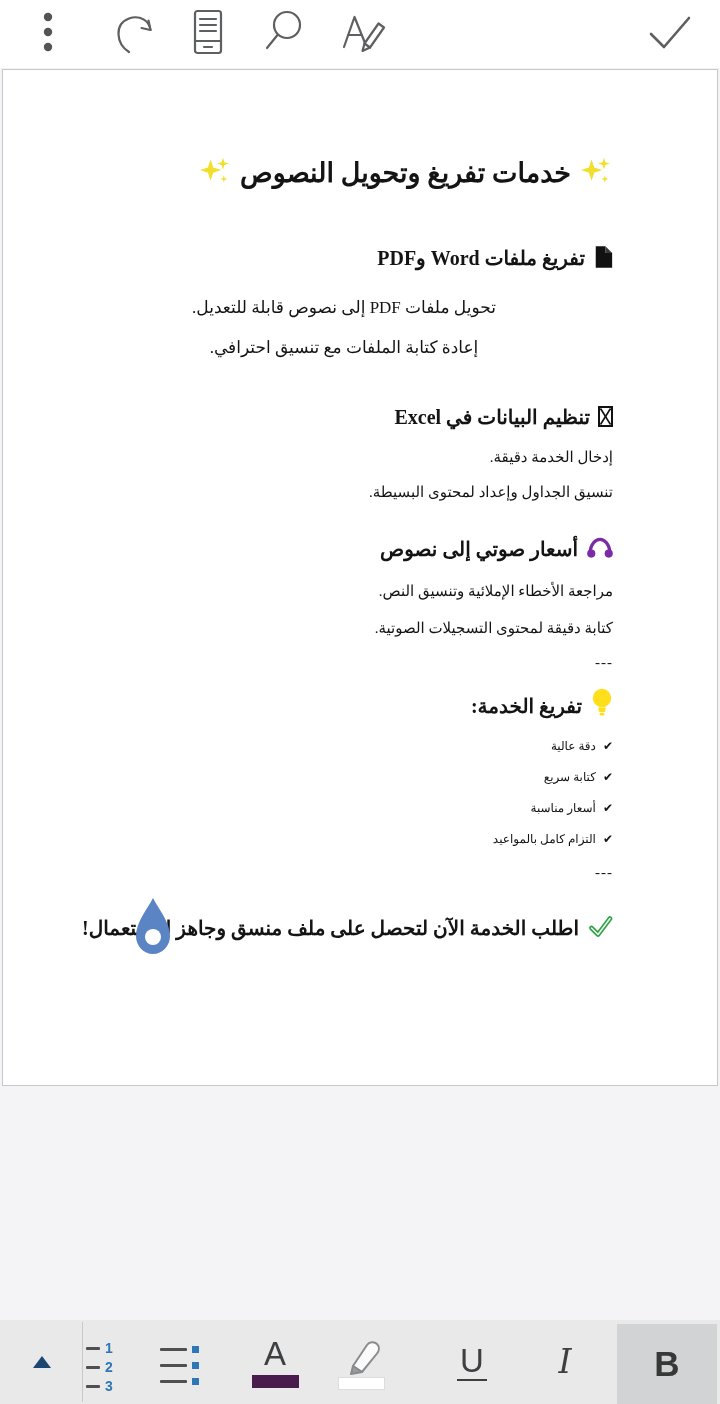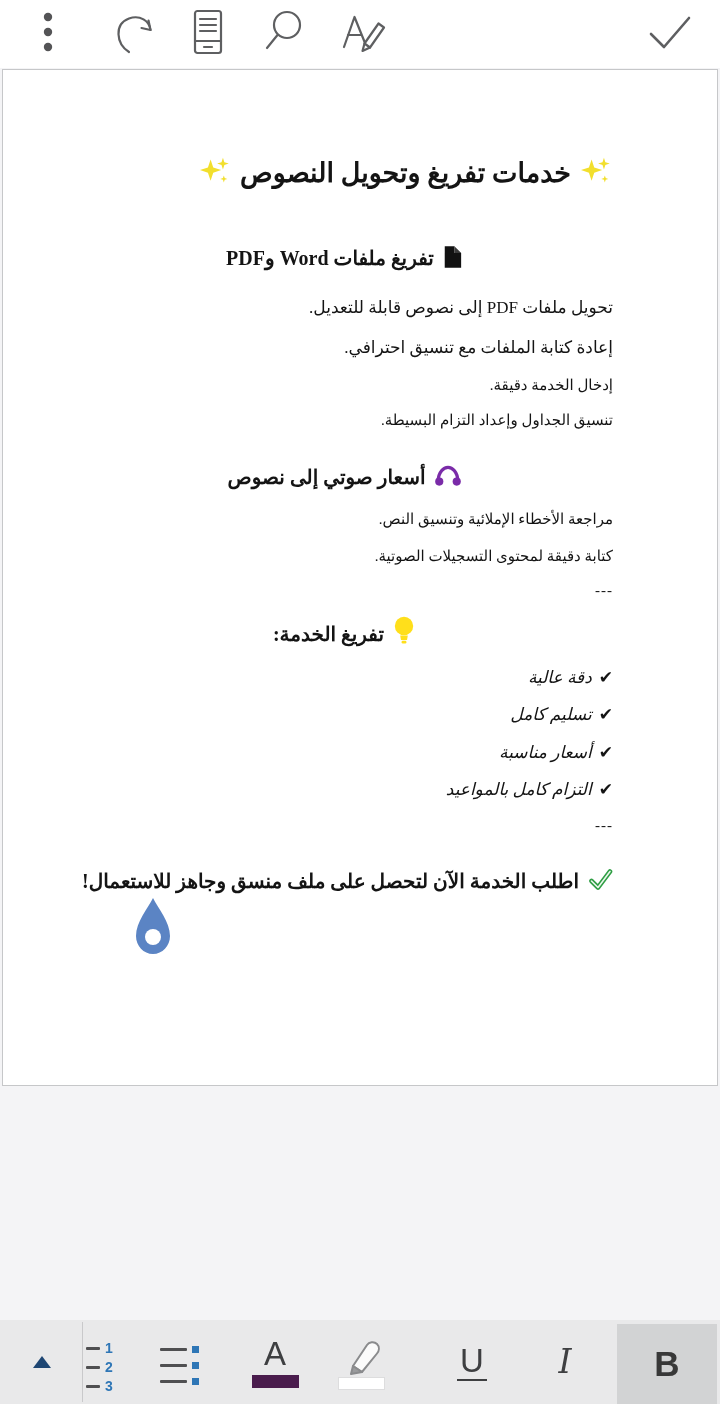--- a/index.html
+++ b/index.html
@@ -13,38 +13,38 @@
 
   
   .canvas { position:absolute; top:68px; left:0; width:720px; height:1252px; background:#F4F4F6; }
   .page { position:absolute; top:1px; left:2px; width:716px; height:1017px; background:#fff; border:1px solid #C6C7C9; }
 
   .doc { direction:rtl; text-align:right; padding:70px 88px 0 56px; color:#141414;
          font-family:"Liberation Serif","DejaVu Serif",serif; }
   .doc p { margin:16px; line-height:1.25; }
 
   .title { font-size:27px; font-weight:bold; }
-  .h { font-size:20px; font-weight:bold;text-align:center; }
-  .body-lg { font-size:17px; }
+  .h { font-size:20px; font-weight:bold; }
+  .body-lg { font-size:17px;text-align:center; }
   .body-sm { font-size:15px; }
   .dash { font-size:15px; letter-spacing:1px; }
   .cta { font-size:20px; font-weight:bold; }
 
   .h-pdf   { margin-top:50px !important; }
   .l-pdf1  { margin-top:22px !important; }
   .l-pdf2  { margin-top:19px !important; }
   .h-xl    { margin-top:47px !important; }
   .l-xl1   { margin-top:18px !important; }
   .l-xl2   { margin-top:14px !important; }
   .h-au    { margin-top:35px !important; }
   .l-au1   { margin-top:18px !important; }
   .l-au2   { margin-top:13px !important; }
   .d1      { margin-top:11px !important; }
   .h-ft    { margin-top:13px !important; }
-  .chk     { margin-top:15px !important; font-size:17px;font-style:italic; }
+  .chk     { margin-top:15px !important; font-size:12px; }
   .d2      { margin-top:13px !important; }
   .cta     { margin-top:33px !important; }
 
   .ic { display:inline-block; vertical-align:-4px; margin-left:9px; }
   .chk-mark { font-weight:bold; margin-left:7px; font-family:"DejaVu Sans",sans-serif; }
   .spark-r { margin-right:2px; margin-left:10px; }
   .spark-l { margin-right:10px; }
   .tofu-box { display:inline-block; width:15px; height:21px; border:2px solid #111; position:relative; vertical-align:-3px; margin-left:8px; }
   .tofu-box svg { position:absolute; inset:0; }
 
@@ -153,39 +153,43 @@
             </svg></span></p>
 
       <p class="h h-pdf"><span class="ic"><svg width="19" height="24" viewBox="0 0 22 27">
               <path d="M2 1 H13 L21 9 V26 H2 Z" fill="#111" stroke="none"></path>
               <path d="M13 1 L13 9 L21 9 Z" fill="#fff" stroke="none"></path>
               <path d="M13 1 L21 9 L13 9 Z" fill="#3a3a3a" stroke="none"></path>
             </svg></span><span>تفريغ ملفات Word وPDF</span></p>
       <p class="body-lg l-pdf1">تحويل ملفات PDF إلى نصوص قابلة للتعديل.</p>
       <p class="body-lg l-pdf2">إعادة كتابة الملفات مع تنسيق احترافي.</p>
 
+      <p class="h h-xl"><span class="tofu-box"><svg width="11" height="17" viewBox="0 0 11 17">
+              <line x1="0.5" y1="0.5" x2="10.5" y2="16.5" stroke="#111" stroke-width="1.6"></line>
+              <line x1="10.5" y1="0.5" x2="0.5" y2="16.5" stroke="#111" stroke-width="1.6"></line>
+            </svg></span><span>تنظيم البيانات في Excel</span></p>
       <p class="body-sm l-xl1">إدخال الخدمة دقيقة.</p>
-      <p class="body-sm l-xl2">تنسيق الجداول وإعداد التزام البسيطة.</p>
+      <p class="body-sm l-xl2">تنسيق الجداول وإعداد لمحتوى البسيطة.</p>
 
       <p class="h h-au"><span class="ic"><svg width="26" height="23" viewBox="0 0 28 24">
               <path d="M3.5 17 C3.5 7 9.5 2.2 14 2.2 C18.5 2.2 24.5 7 24.5 17" fill="none" stroke="#7A2BA8" stroke-width="3.6" stroke-linecap="round"></path>
               <circle cx="4.6" cy="17.5" r="4.4" fill="#7A2BA8"></circle>
               <circle cx="23.4" cy="17.5" r="4.4" fill="#7A2BA8"></circle>
             </svg></span><span>أسعار صوتي إلى نصوص</span></p>
       <p class="body-sm l-au2">مراجعة الأخطاء الإملائية وتنسيق النص.</p>
       <p class="body-sm l-au1">كتابة دقيقة لمحتوى التسجيلات الصوتية.</p>
       <p class="dash d1">---</p>
 
       <p class="h h-ft"><span class="ic"><svg width="22" height="29" viewBox="0 0 22 29">
               <circle cx="11" cy="10" r="9.2" fill="#FFDF1B"></circle>
               <path d="M7.2 19.5 H14.8 L14 24 H8 Z" fill="#FFDF1B"></path>
               <rect x="8.6" y="24.8" width="4.8" height="2.6" rx="1.2" fill="#FFDF1B"></rect>
             </svg></span><span>تفريغ الخدمة:</span></p>
       <p class="chk"><span class="chk-mark">✔</span><span>دقة عالية</span></p>
-      <p class="chk"><span class="chk-mark">✔</span><span>تسليم كامل</span></p>
+      <p class="chk"><span class="chk-mark">✔</span><span>كتابة سريع</span></p>
       <p class="chk"><span class="chk-mark">✔</span><span>أسعار مناسبة</span></p>
       <p class="chk"><span class="chk-mark">✔</span><span>التزام كامل بالمواعيد</span></p>
       <p class="dash d2">---</p>
 
       <p class="cta"><span class="ic"><svg width="25" height="24" viewBox="0 0 25 24">
               <path d="M3.5 13 L10 19.5 L22 3.5" fill="none" stroke="#2F9E44" stroke-width="4.6" stroke-linecap="round" stroke-linejoin="round"></path>
               <path d="M3.5 13 L10 19.5 L22 3.5" fill="none" stroke="#EAF6EC" stroke-width="1.6" stroke-linecap="round" stroke-linejoin="round"></path>
             </svg></span><span>اطلب الخدمة الآن لتحصل على ملف منسق وجاهز للاستعمال!</span></p>
     </div>
 

